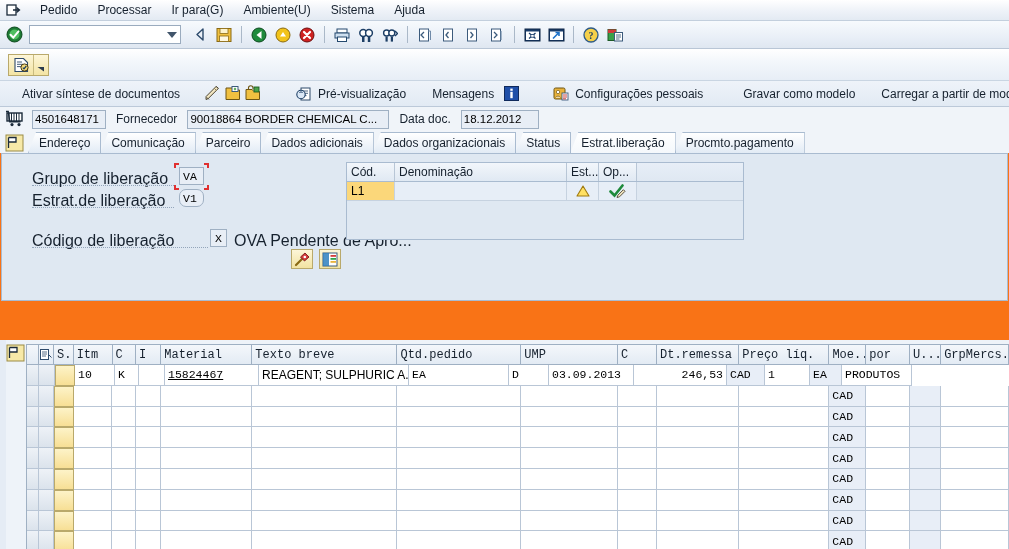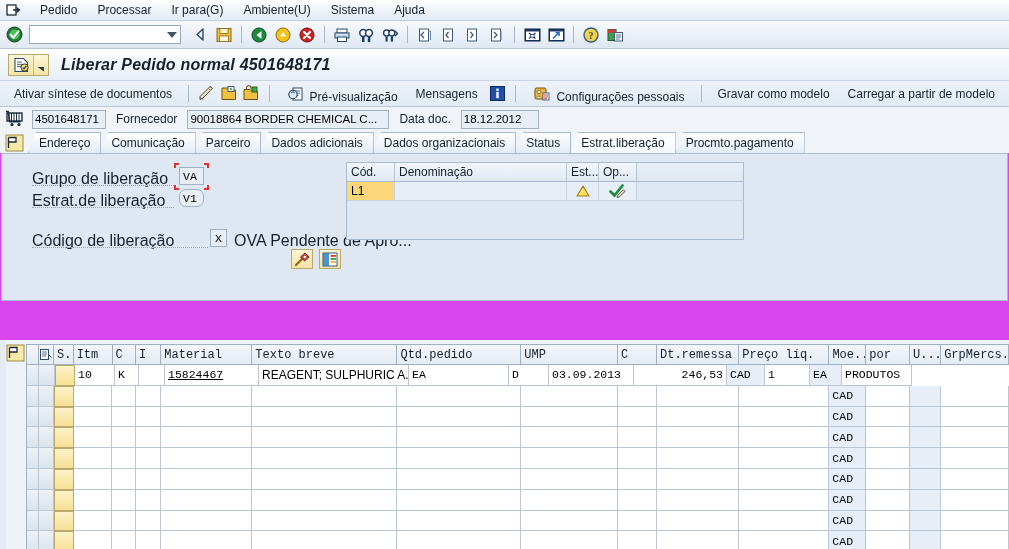--- a/index.html
+++ b/index.html
@@ -5,21 +5,21 @@
   * { box-sizing: border-box; }
   html, body {
     margin: 0; padding: 0;
     width: 1009px; height: 549px;
     overflow: hidden;
     font-family: "Liberation Sans", sans-serif;
     font-size: 12px;
     color: #000;
     background: #ffffff;
   }
-  #app { position: relative; width: 1009px; height: 490px; background: #d946ef; }
+  #app { position: relative; width: 1009px; height: 490px; background: #f97316; }
 
   
   .menubar {
     height: 21px;
     background: linear-gradient(to bottom, #ffffff 0%, #eef2f8 55%, #e3eaf3 100%);
     border-bottom: 1px solid #c3cfdd;
     display: flex; align-items: center;
     padding-left: 4px;
   }
   .menu-sysicon {
@@ -118,23 +118,24 @@
     background: linear-gradient(to bottom,#eef3f9 0%, #e2eaf4 100%);
     border-bottom: 1px solid #bcc9d9;
     display: flex; align-items: center;
     padding: 0 6px;
     gap: 2px;
     font-size: 12px;
     color: #16212e;
   }
   .app-btn {
     padding: 2px 8px;
-    display: flex; align-items: flex-end; gap: 4px;
+    display: flex; align-items: center; gap: 4px;
     white-space: nowrap;
     cursor: default;
+    margin-left: 8px;
   }
   .app-sep { width:1px; height:17px; background:#a9b7c8; margin: 0 6px; }
   .app-ic { width: 20px; height: 20px; display:flex;align-items:center;justify-content:center; cursor:default;}
 
   
   .hdrrow {
     height: 24px;
     display: flex; align-items: center;
     padding-left: 2px;
     background: #f0f4f9;
@@ -484,21 +485,20 @@
           <circle cx="11.5" cy="10.5" r="3.6" fill="#f3d97a" stroke="#4a3a12" stroke-width="1"></circle>
           <path d="M9.8 10.6 L11 11.8 L13.3 9" stroke="#1b3d5e" stroke-width="1.2" fill="none"></path>
         </svg>
       </span>
       <span class="dd">
         <svg width="8" height="6" viewBox="0 0 8 6">
             <path d="M0.5 1 L7 1 L7 5.5 Z" fill="#2b3b4c"></path>
           </svg>
       </span>
     </span>
-    <span class="title-text">Liberar Pedido normal 4501648171</span>
   </div>
 
   <div class="apptoolbar">
     <div class="app-btn">
       <span>Ativar síntese de documentos</span>
     </div>
     <span class="app-sep"></span>
 
     <span class="app-ic">
       <svg width="18" height="17" viewBox="0 0 18 17">

